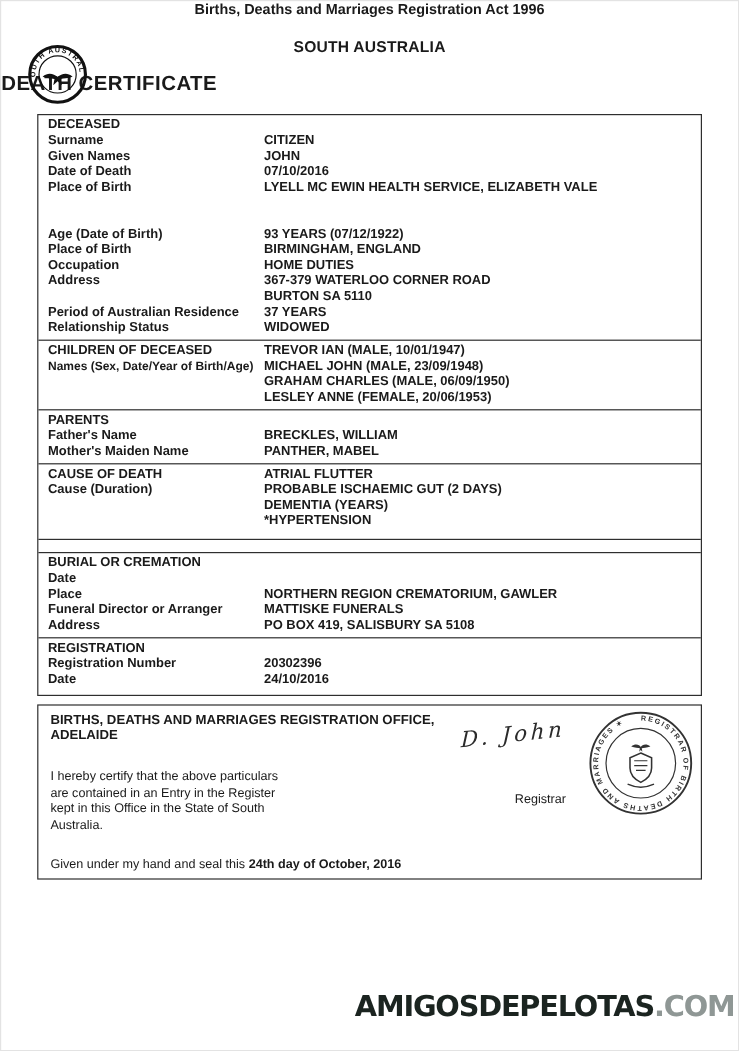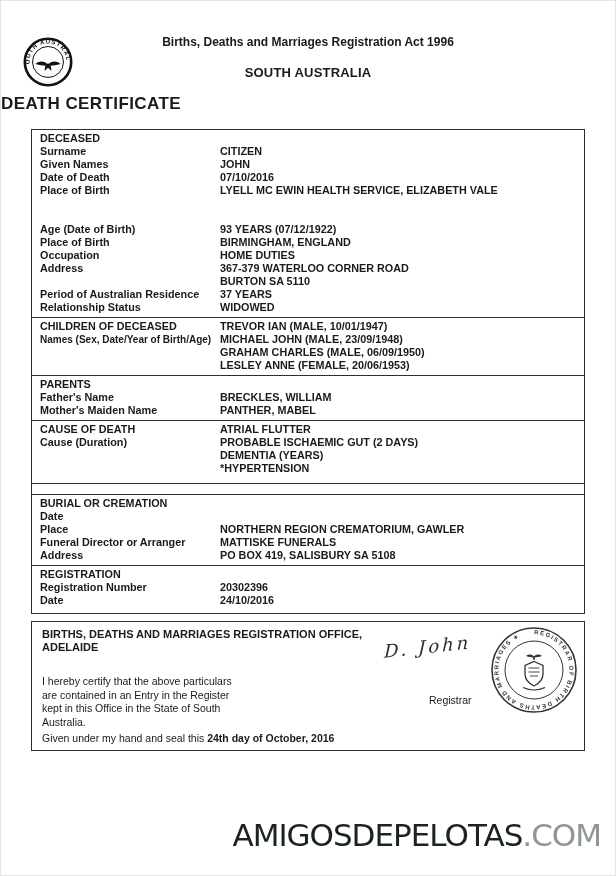--- a/index.html
+++ b/index.html
@@ -4,52 +4,52 @@
 <style>
   html,body{margin:0;padding:0;}
   body{
     width:616px;height:876px;background:#ffffff;position:relative;overflow:hidden;
     font-family:"Liberation Sans", sans-serif;color:#1a1a1a;
   }
   .page{position:absolute;inset:0;border:1px solid #e3e3e3;box-sizing:border-box;}
 
   
   .hdr{position:relative;}
-  .act-title{text-align:center;padding-top:34px;font-size:12px;font-weight:bold;}
+  .act-title{text-align:center;font-size:12px;font-weight:bold;}
   .state-title{text-align:center;margin-top:16px;font-size:13px;font-weight:bold;letter-spacing:.2px;}
   .cert-title{margin-top:14px;font-size:17px;font-weight:bold;letter-spacing:.4px;}
   .logo{position:absolute;left:22px;top:36px;width:50px;height:50px;}
 
   
   .cert-table{margin:15px 30px 0 30px;border:1.6px solid #2e2e2e;}
   .sec{border-top:1.6px solid #2e2e2e;padding:2px 0 3px 0;}
   .sec.first{border-top:none;}
   .sec-spacer{border-top:1.6px solid #2e2e2e;height:10px;}
   .row{display:flex;min-height:13px;line-height:13px;font-size:10.8px;font-weight:bold;}
   .row .lbl{flex:0 0 180px;padding-left:8px;white-space:nowrap;}
   .row .lbl.sm{font-size:10px;}
   .row .val{flex:1;padding-right:4px;white-space:nowrap;}
 
   
   .cert-box{margin:7px 30px 0 30px;border:1.6px solid #2e2e2e;position:relative;
             min-height:102px;box-sizing:border-box;padding:6px 10px 6px 10px;}
   .office-line{font-size:11px;font-weight:bold;line-height:13px;}
   .cert-body{margin-top:21px;}
   .cert-body div{font-size:10.5px;line-height:13.5px;}
-  .given-line{font-size:10.5px;margin-top:3px;}
+  .given-line{font-size:10.5px;margin-top:19px;}
   .given-date{font-weight:bold;}
   .signature{position:absolute;left:352px;top:14px;font-family:"DejaVu Serif", serif;
              font-style:italic;font-size:18px;letter-spacing:3px;color:#2b2b2b;
              transform:rotate(-6deg) skewX(-8deg);}
   .registrar-label{position:absolute;left:368px;top:72px;font-size:10.5px;font-weight:normal;padding-left:29px;}
   .reg-seal{position:absolute;right:6px;top:4px;width:88px;height:88px;}
 
   
-  .watermark{position:absolute;right:14px;bottom:22px;font-family:"DejaVu Sans", sans-serif;
-             font-weight:normal;font-size:31px;letter-spacing:-1px;white-space:nowrap;}
+  .watermark{position:absolute;right:3px;bottom:22px;font-family:"DejaVu Sans", sans-serif;
+             font-weight:bold;font-size:24px;letter-spacing:-1px;white-space:nowrap;}
   .wm-brand{color:#1b2420;}
   .wm-suffix{color:#8f9795;}
 </style>
 </head>
 <body>
 
 <div class="page">
 
   <div class="hdr">
     <div class="logo">

